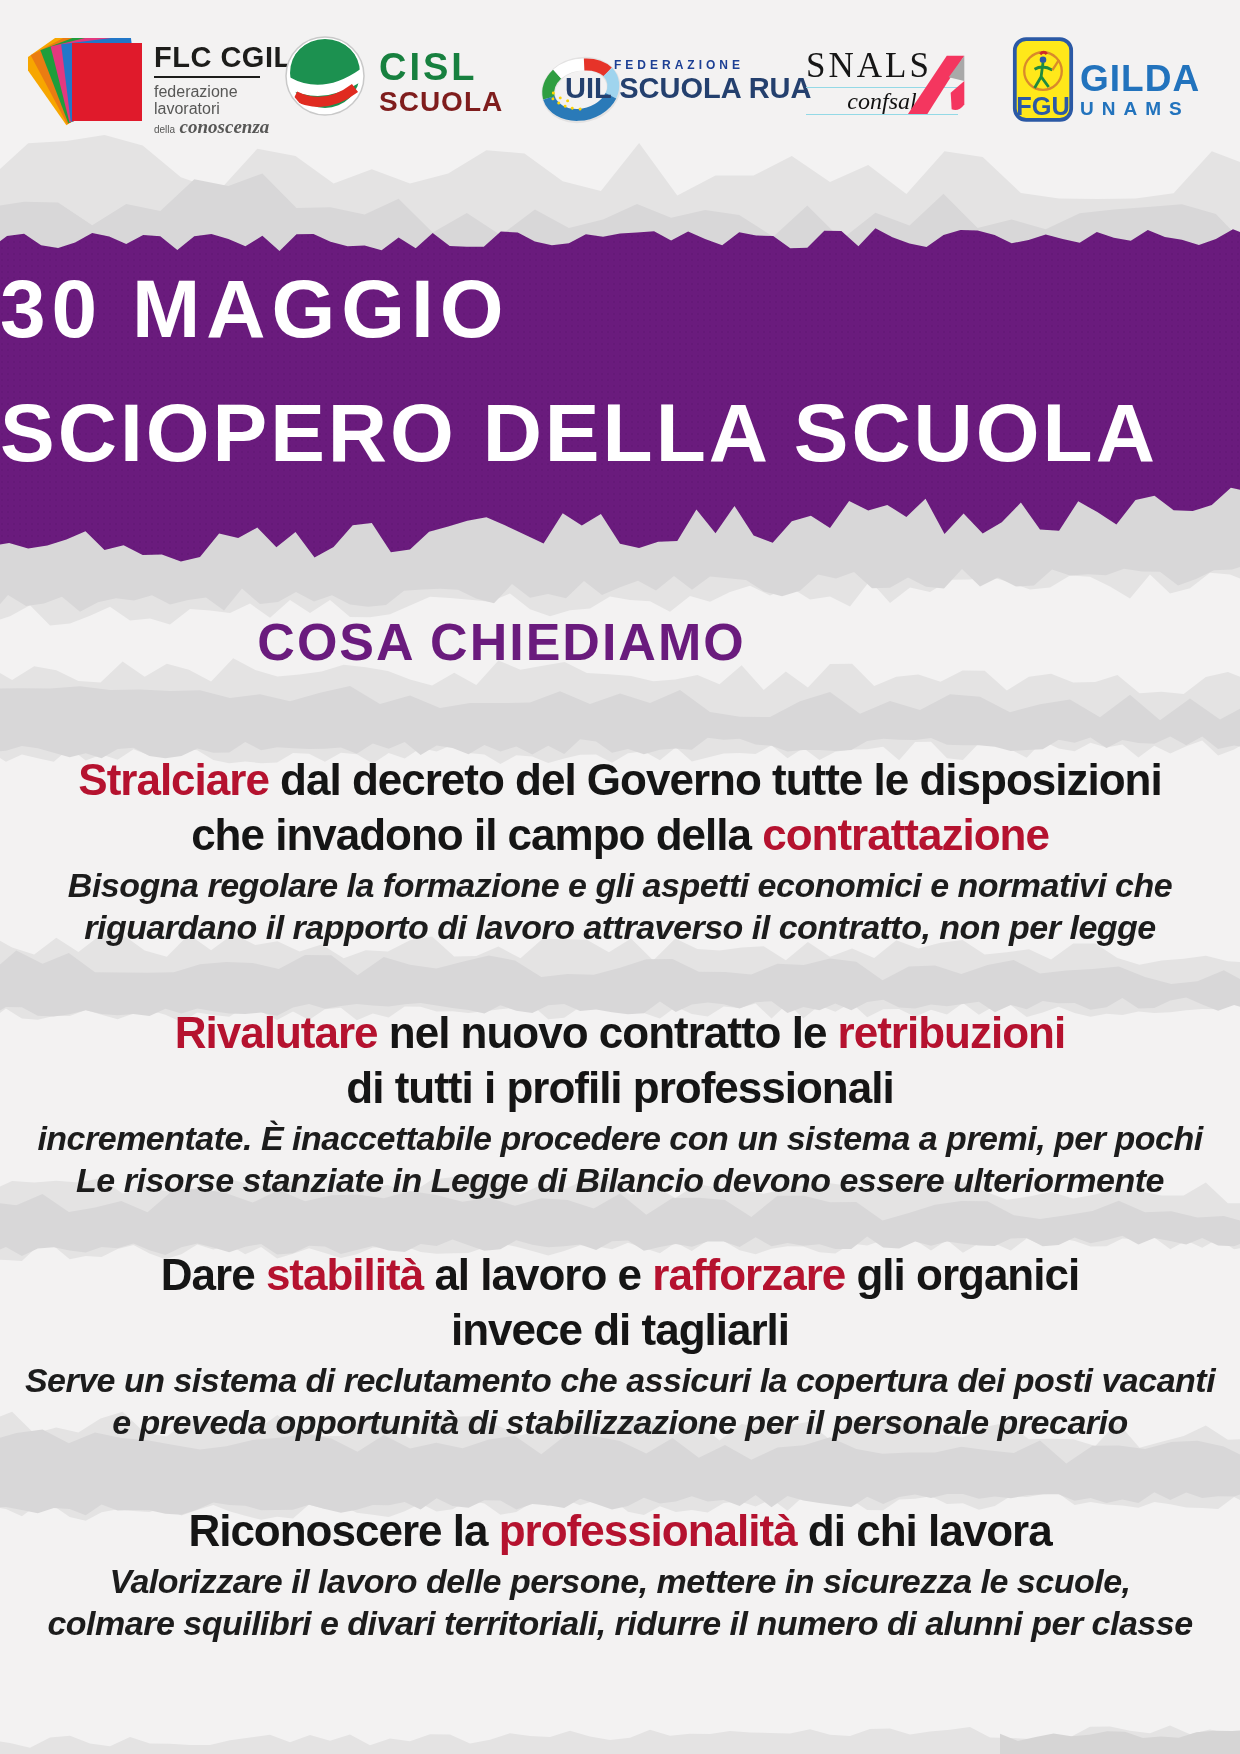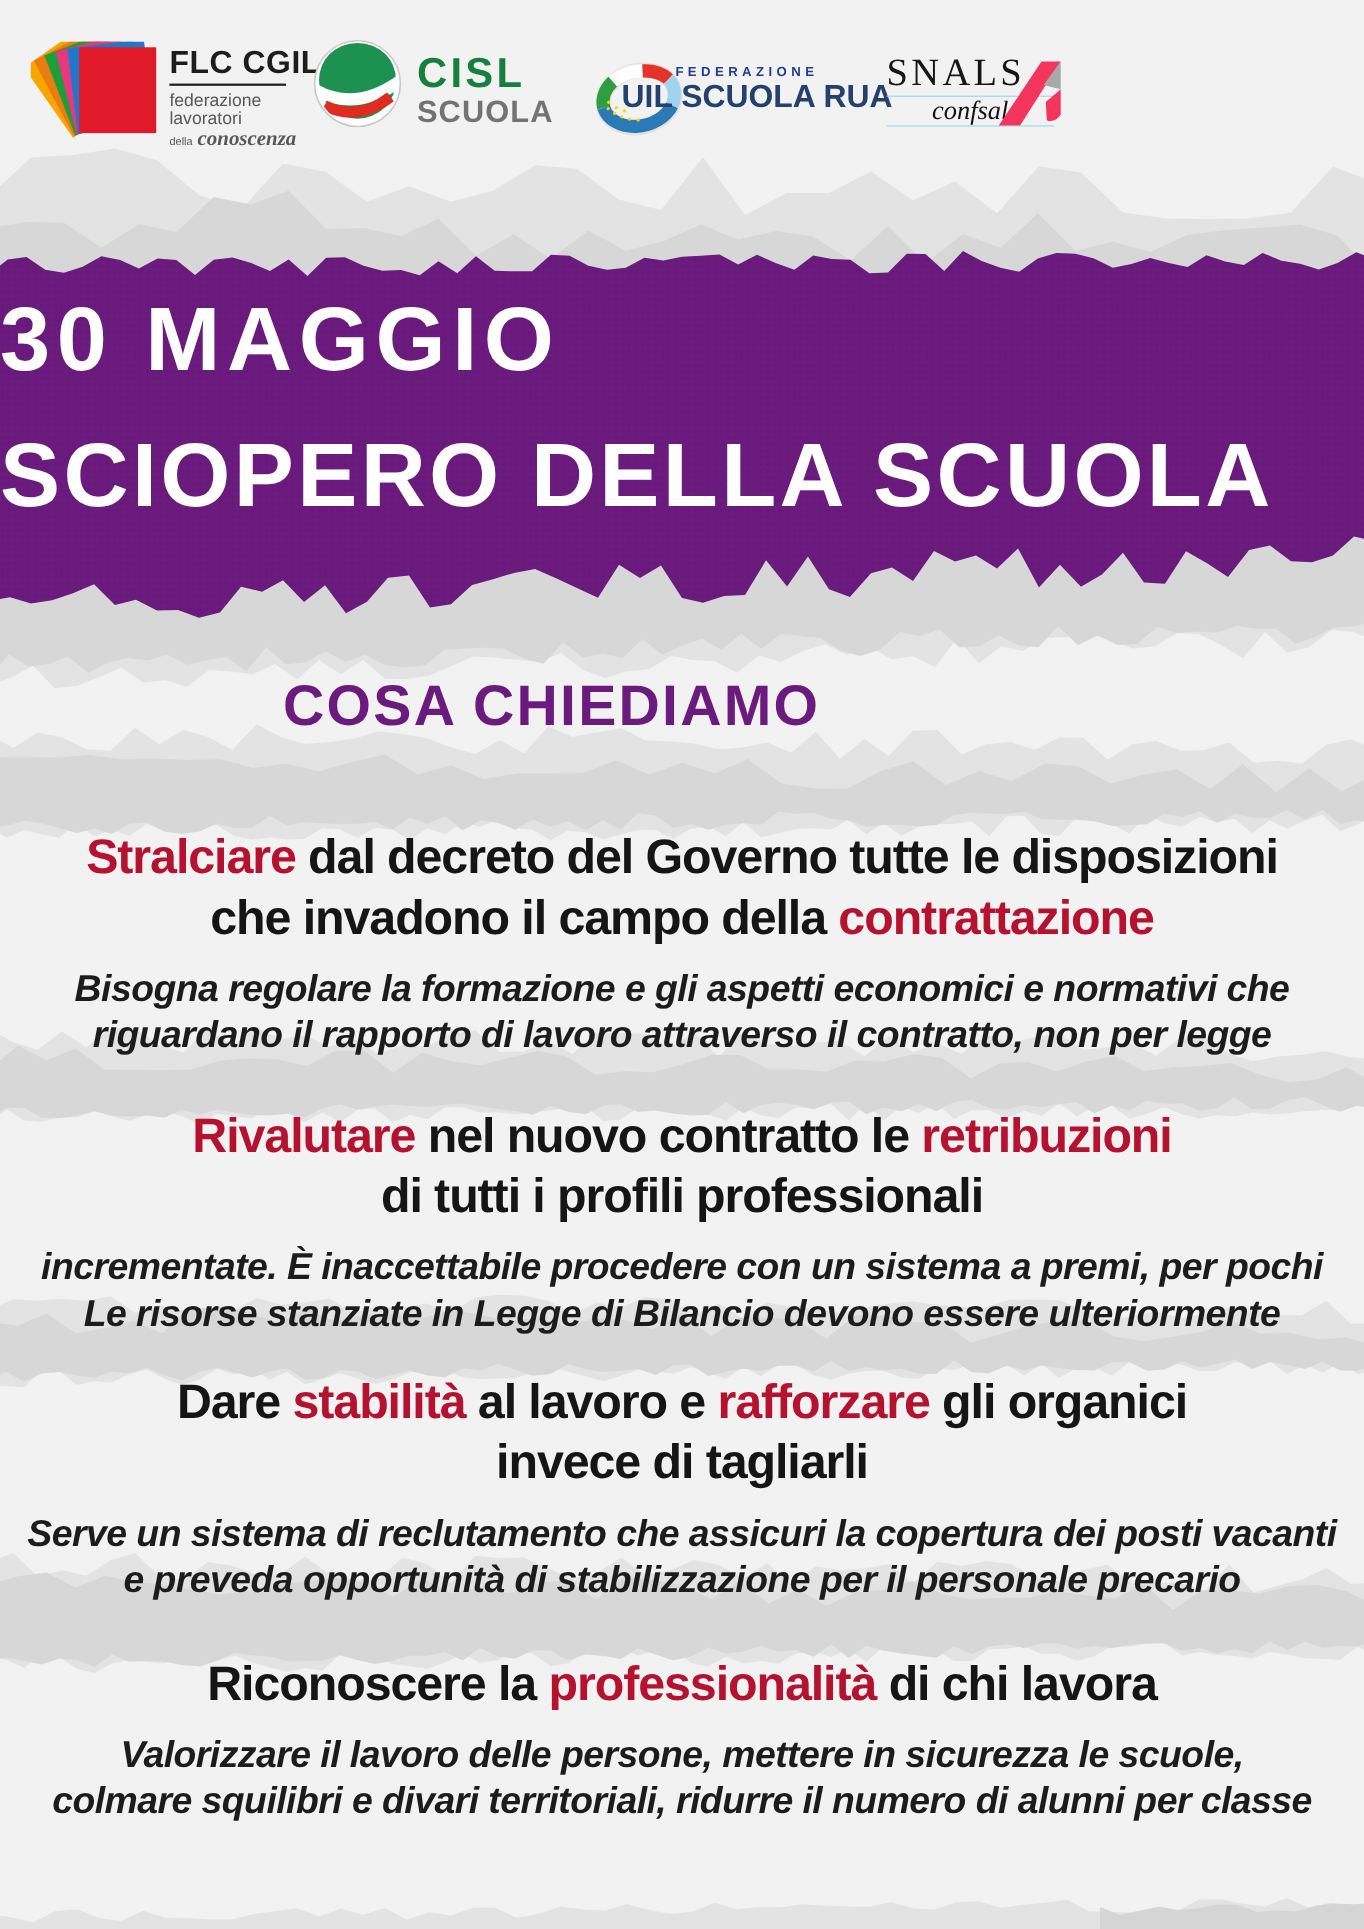--- a/index.html
+++ b/index.html
@@ -17,21 +17,21 @@
   .flc-title{font-size:29px;font-weight:800;letter-spacing:.5px;line-height:30px;white-space:nowrap}
   .flc-rule{width:106px;border-top:2px solid #1d1d1b;margin:4px 0 5px 0}
   .flc-sub{font-size:16px;line-height:17px;color:#575756}
   .flc-sub3{line-height:20px;color:#575756;white-space:nowrap}
   .flc-small{font-size:10px}
   .flc-big{font-size:19px;font-weight:700;font-family:"Liberation Serif",serif;font-style:italic}
   
   .cisl{left:285px;top:36px;width:230px;height:110px}
   .cisl-text{position:absolute;left:94px;top:12px;white-space:nowrap}
   .cisl-title{font-size:38px;font-weight:800;letter-spacing:3px;color:#17803f;line-height:38px}
-  .cisl-subtitle{font-size:28px;font-weight:800;letter-spacing:1px;color:#737373;line-height:31px}
+  .cisl-subtitle{font-size:28px;font-weight:800;letter-spacing:1px;color:#7f1d1d;line-height:31px}
   
   .uil{left:535px;top:40px;width:260px;height:105px}
   .uil-ring{position:absolute;left:0;top:0}
   .uil-text{position:absolute;left:30px;top:18px;width:228px;text-align:center;white-space:nowrap}
   .uil-over{font-size:12px;font-weight:700;letter-spacing:4px;color:#1c3f94;line-height:14px}
   .uil-title{font-size:29px;font-weight:800;color:#24406e;line-height:33px;letter-spacing:0}
   
   .snals{left:806px;top:48px;width:180px;height:80px}
   .snals-title{font-family:"Liberation Serif",serif;font-size:35px;letter-spacing:3px;color:#161616;line-height:36px}
   .snals-confsal{width:152px;border-top:1px solid #93d9e6;border-bottom:1px solid #93d9e6;margin-top:3px;text-align:center}
@@ -49,21 +49,21 @@
   .banner-line1{font-size:82px;line-height:82px;letter-spacing:6px}
   .banner-line2{font-size:82px;line-height:82px;letter-spacing:3px;margin-top:42px}
 
   
   .subtitle{position:absolute;left:0;top:612px;width:1003px;text-align:center;font-size:52px;font-weight:800;letter-spacing:2px;color:var(--purple,#6a1b7d);z-index:2}
 
   
   .section{position:absolute;left:0;width:1240px;text-align:center;z-index:2}
   .sec-heading{font-size:44px;font-weight:800;letter-spacing:-1px;line-height:55px;color:#151515}
   .sec-heading .accent{color:var(--crimson,#b5122f)}
-  .sec-sub{font-style:italic;font-size:34px;font-weight:600;line-height:42px;letter-spacing:-0.5px;color:#1c1c1c;margin-top:16px}
+  .sec-sub{font-style:italic;font-size:34px;font-weight:600;line-height:42px;letter-spacing:-0.5px;color:#1c1c1c;margin-top:2px}
 </style>
 </head>
 <body>
 
 <div class="poster">
 
   <svg id="tears-svg" width="1240" height="1754" viewBox="0 0 1240 1754">
     <defs>
       <pattern id="dotpat" width="6" height="6" patternUnits="userSpaceOnUse">
         <circle cx="2" cy="2" r="1.1" fill="rgba(20,0,25,0.07)"></circle>
@@ -156,20 +156,35 @@
     <div class="logo snals">
       <div class="snals-title">SNALS</div>
       <div class="snals-confsal"><span>confsal</span></div>
       <svg class="snals-ribbon" width="68" height="68" viewBox="0 0 70 70">
         <polygon points="2,66 22,66 60,6 42,6" fill="#f4365f"></polygon>
         <polygon points="44,28 60,6 60,32" fill="#a9a9a9"></polygon>
         <path d="M46,44 L60,32 L60,56 Q54,64 47,61 Z" fill="#f4365f"></path>
       </svg>
     </div>
 
+    <div class="logo fgu">
+      <svg class="fgu-badge" width="62" height="87" viewBox="0 0 66 92">
+        <rect x="3" y="3" width="60" height="86" rx="12" fill="#ffe81a" stroke="#2b59a5" stroke-width="4"></rect>
+        <circle cx="33" cy="37" r="20" fill="none" stroke="#d98a2b" stroke-width="2.5"></circle>
+        <circle cx="33" cy="25" r="3.5" fill="#2b59a5"></circle>
+        <path d="M30,19 Q34,15 37,19" stroke="#cf2b2b" stroke-width="3" fill="none"></path>
+        <path d="M33,28 L31,43 M24,35 Q33,30 43,36 M31,43 L24,55 M31,43 L39,54" stroke="#1f8a3f" stroke-width="3" fill="none"></path>
+        <path d="M43,36 L50,25" stroke="#d98a2b" stroke-width="2.5"></path>
+        <text x="33" y="84" text-anchor="middle" font-family="Liberation Sans, sans-serif" font-size="27" font-weight="bold" fill="#2b59a5">FGU</text>
+      </svg>
+      <div class="fgu-text">
+        <div class="fgu-gilda">GILDA</div>
+        <div class="fgu-unams">UNAMS</div>
+      </div>
+    </div>
 
   </div>
 
   <div class="banner-text">
     <div class="banner-line1">30 MAGGIO</div>
     <div class="banner-line2">SCIOPERO DELLA SCUOLA</div>
   </div>
 
   <h2 class="subtitle">COSA CHIEDIAMO</h2>
 

